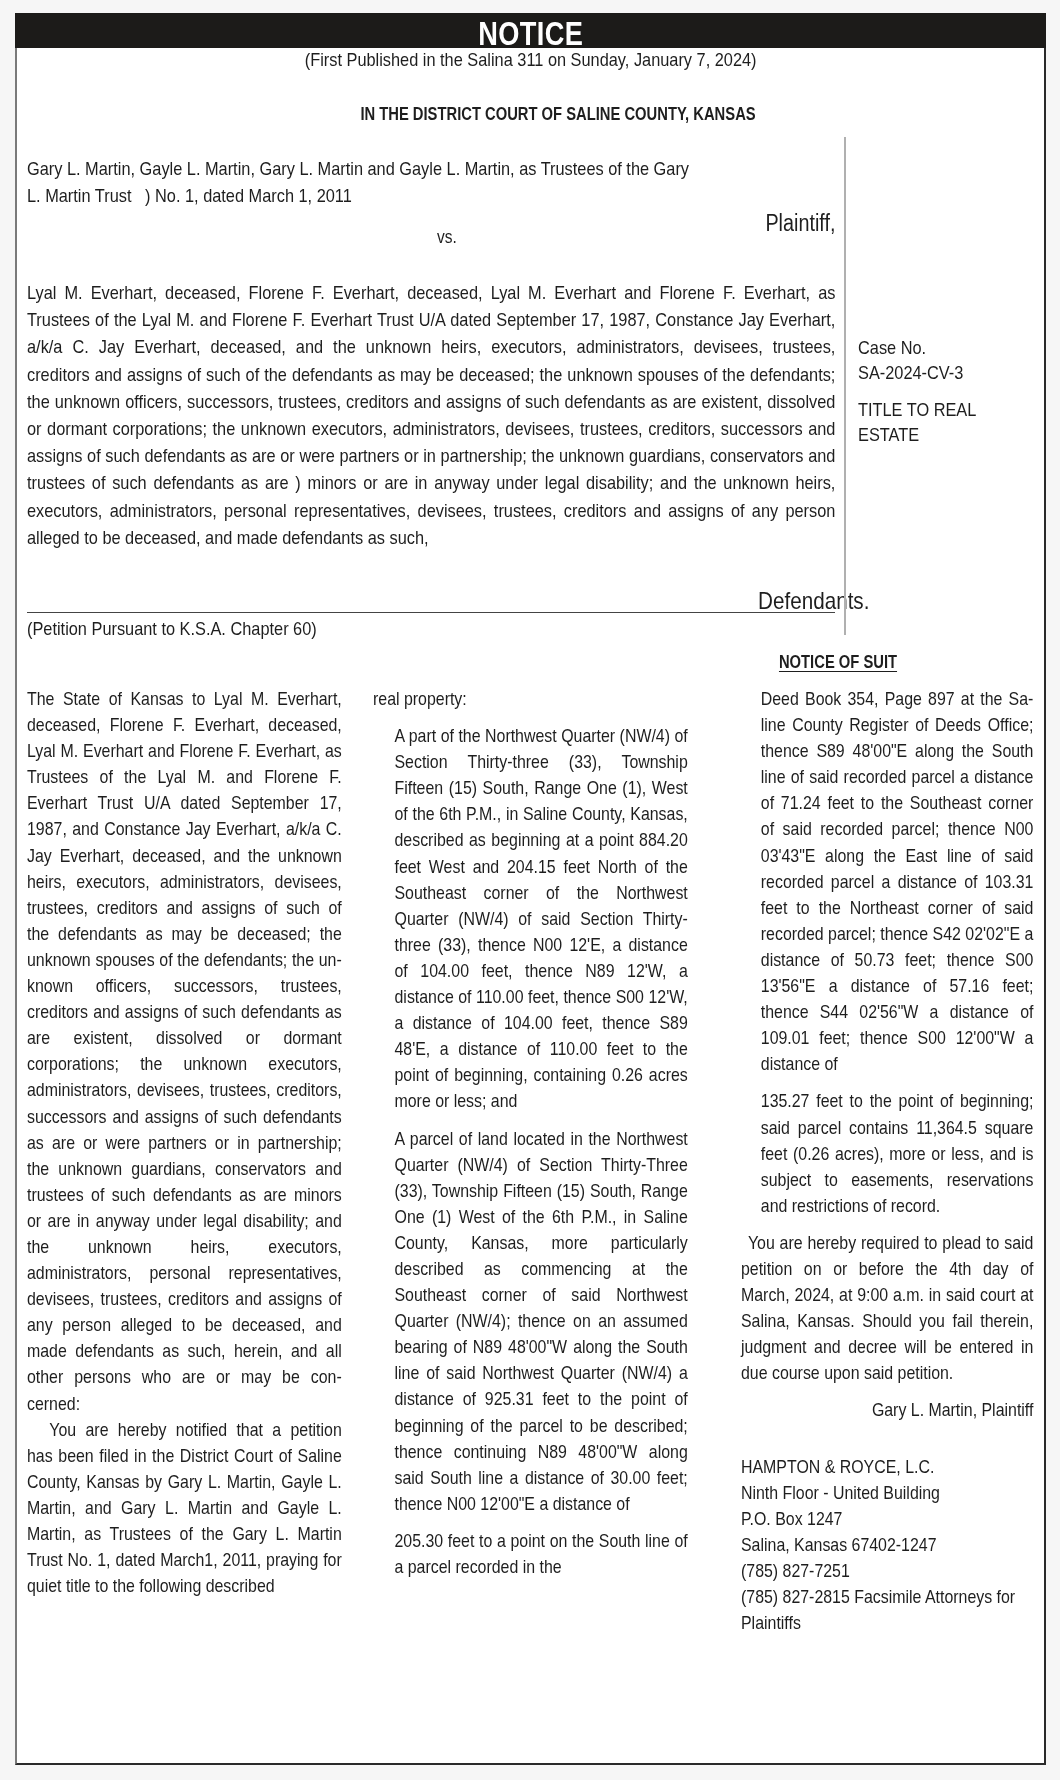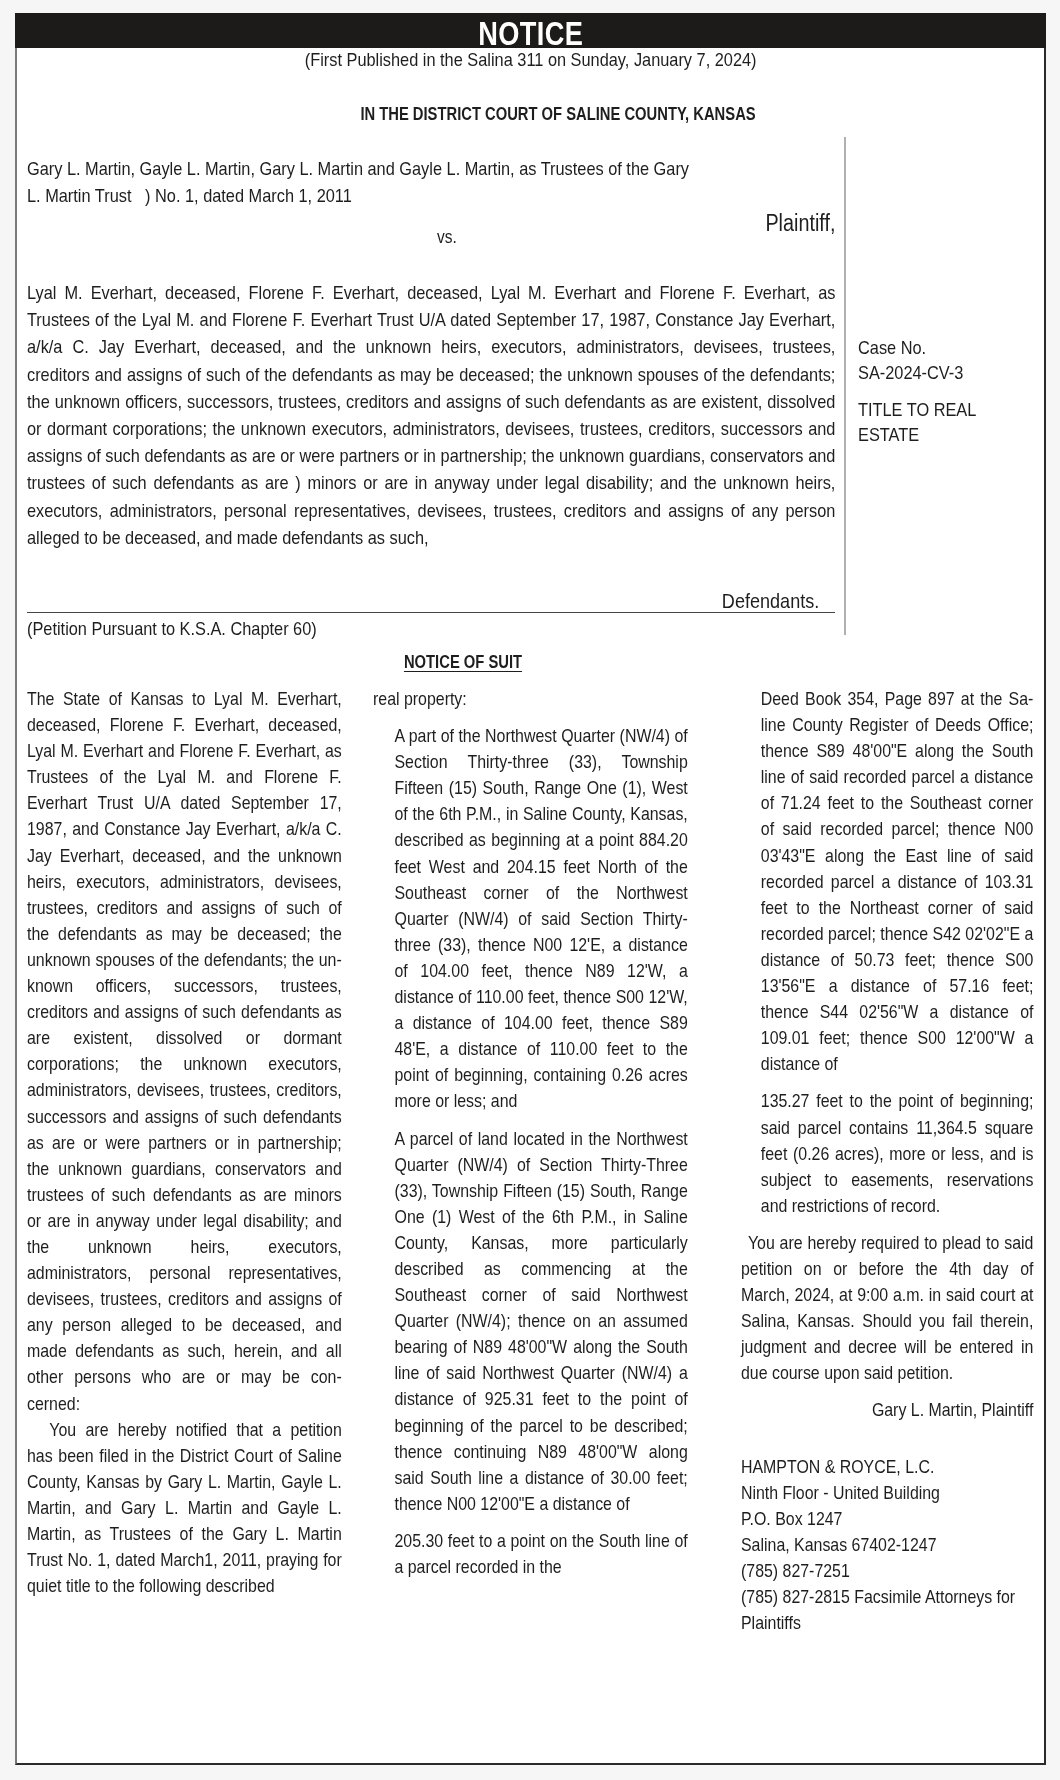--- a/index.html
+++ b/index.html
@@ -28,21 +28,21 @@
   .courtline { top: 102px; font-size: 18px; line-height: 24px; font-weight: bold; padding-left: 28px; }
   .courtline span { transform: scaleX(0.82); }
 
   .caption-text { position: absolute; left: 27px; font-size: 19px; line-height: 27.2px; }
   .cap-block { width: 940px; text-align: justify; text-align-last: left; }
   .divider-v { position: absolute; left: 844px; top: 137px; width: 2px; height: 498px; background: #b0b0b0; }
   .rule-h { position: absolute; left: 27px; top: 612px; width: 808px; height: 1px; background: #444; }
 
   .side { position: absolute; left: 858px; font-size: 19px; line-height: 25px; }
 
-  .nos-title { position: absolute; left: 15px; width: 895px; top: 650px; text-align: center; text-decoration: underline; }
+  .nos-title { position: absolute; left: 15px; width: 895px; top: 650px; text-align: right; text-decoration: underline; }
   .nos-title span {
     display: inline-block; font-weight: bold; font-size: 18px; line-height: 24px;
     text-decoration: underline; text-underline-offset: 3px; transform: scaleX(0.82);
   }
 
   .col { position: absolute; font-size: 18.5px; line-height: 26.1px; }
   .col p { margin: 0; text-align: justify; hyphens: manual; }
   .col1 { left: 27px; top: 686px; }
   .col1 .inner { width: 366px; }
   .col2 { left: 373px; top: 686px; }
@@ -84,21 +84,21 @@
 </div>
 <div class="abs" style="left:416px; top:224px; font-size:18px; line-height:26px;margin-left:21px;">
   <span style="display:inline-block; transform:scaleX(0.86); transform-origin:0 0;">vs.</span>
 </div>
 
 <div class="caption-text" style="top:279px;">
   <div class="cond">
     <p class="cap-block" style="margin:0;">Lyal M. Everhart, deceased, Florene F. Everhart, deceased, Lyal M. Everhart and Florene F. Ever­hart, as Trustees of the Lyal M. and Florene F. Everhart Trust U/A dated September 17, 1987, Constance Jay Everhart, a/k/a C. Jay  Everhart, deceased, and the unknown heirs, executors, administrators, devisees, trustees, creditors and assigns of such of the defendants as may be deceased; the unknown spouses of the defendants; the unknown officers, successors, trustees, creditors and assigns of such defendants as are existent, dissolved or dormant corporations; the unknown executors, administrators, devisees, trustees, creditors, successors and assigns of such defendants as are or were partners or in partnership; the unknown guardians, conservators and trustees of such defendants as are ) minors or are in anyway under legal disability; and the unknown heirs, executors, administrators, personal representatives, devisees, trustees, credi­tors and assigns of any person alleged to be deceased, and made defendants as such,</p>
   </div>
 </div>
-<div class="abs" style="left:684px; top:589px; width:135px; text-align:right; font-size:21px; line-height:24px;">
+<div class="abs" style="left:740px; top:589px; width:135px; text-align:left; font-size:24px; line-height:24px;">
   <span style="display:inline-block; transform:scaleX(0.86); transform-origin:100% 0;">Defendants.</span>
 </div>
 
 <div class="rule-h"></div>
 <div class="divider-v"></div>
 
 <div class="abs" style="left:27px; top:616px; font-size:19px; line-height:26px;">
   <span style="display:inline-block; transform:scaleX(0.86); transform-origin:0 0;">(Petition Pursuant to K.S.A. Chapter 60)</span>
 </div>
 

